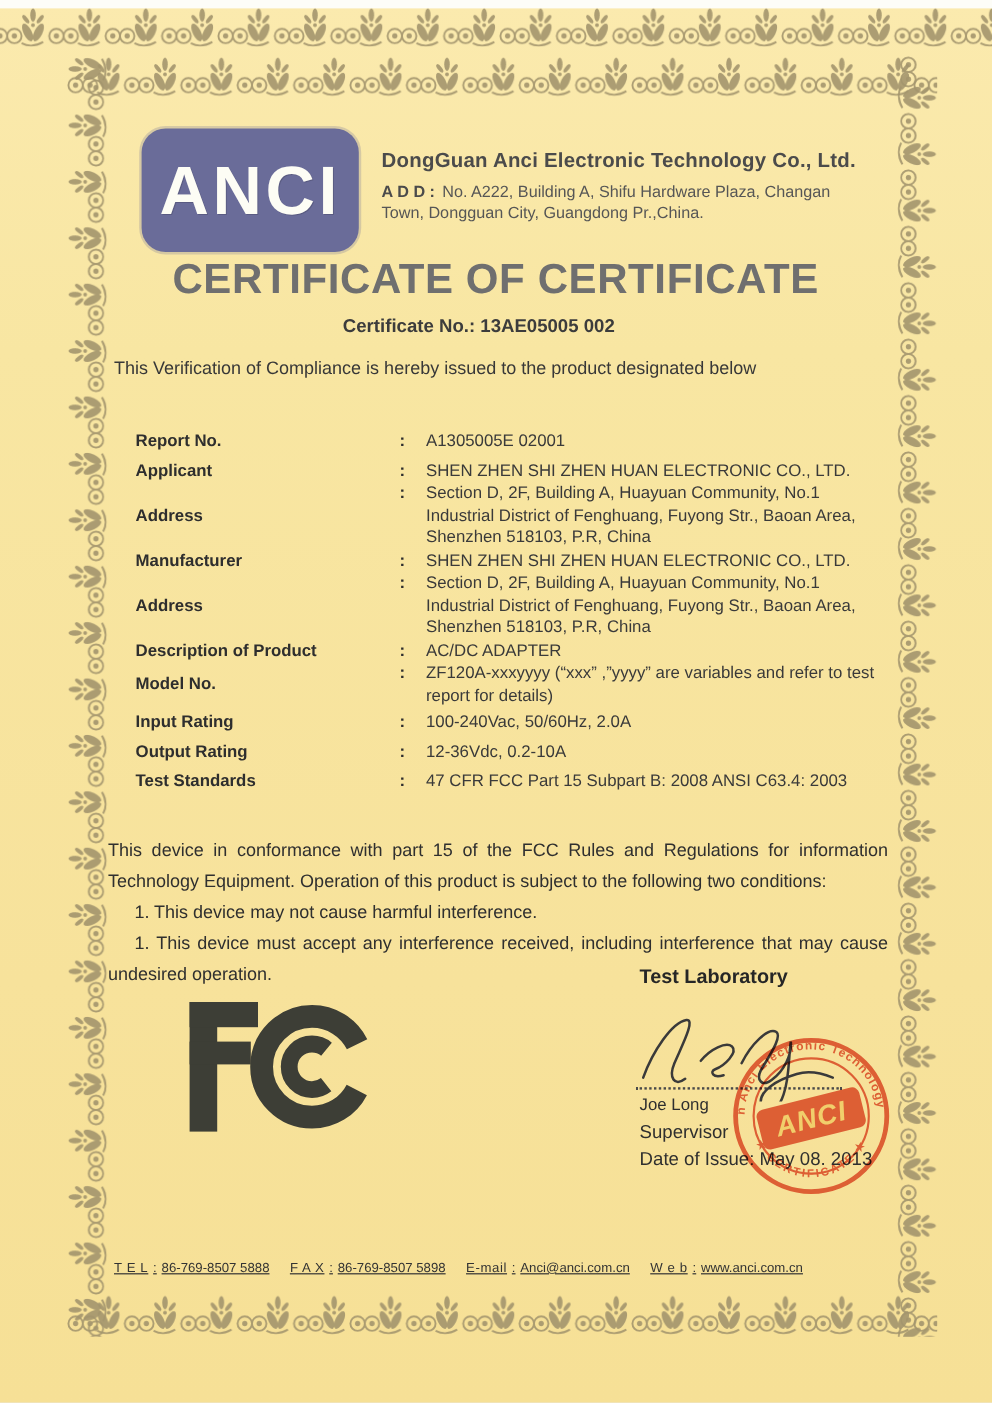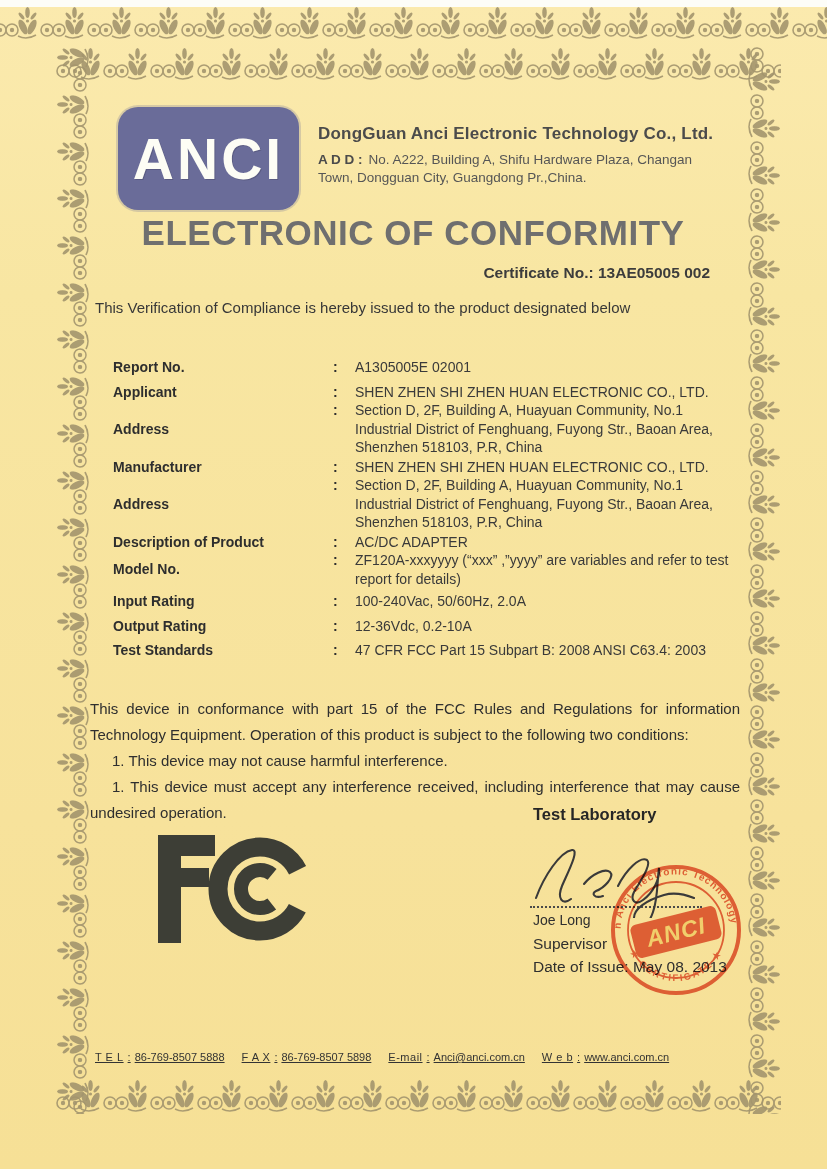--- a/index.html
+++ b/index.html
@@ -36,21 +36,21 @@
   }
   .company-address .add-label{font-weight:bold;color:#4b4b4b;margin-right:6px;}
 
   
   .cert-title{
     position:absolute;left:88px;top:213px;width:650px;margin:0;
     text-align:center;font-size:35px;font-weight:bold;color:#6f6f6f;letter-spacing:.5px;
   }
   .cert-no{
     position:absolute;left:88px;top:264px;width:622px;
-    text-align:right;font-size:15.5px;font-weight:bold;color:#3c3c3c;
+    text-align:center;font-size:15.5px;font-weight:bold;color:#3c3c3c;
   }
   .intro-line{
     position:absolute;left:95px;top:299px;width:640px;margin:0;
     font-size:15px;color:#383838;
   }
 
   
   .fields{position:absolute;left:113px;top:358px;width:622px;}
   .frow{
     display:grid;grid-template-columns:220px 22px 380px;
@@ -158,21 +158,21 @@
   </svg>
 
   <div class="logo-badge">
     <span>ANCI</span>
   </div>
   <div class="company-name">DongGuan Anci Electronic Technology Co., Ltd.</div>
   <div class="company-address">
     <span class="add-label">A D D :</span><span>No. A222, Building A, Shifu Hardware Plaza, Changan Town, Dongguan City, Guangdong Pr.,China.</span>
   </div>
 
-  <h1 class="cert-title">ELECTRONIC OF CONFORMITY</h1>
+  <h1 class="cert-title">CERTIFICATE OF CERTIFICATE</h1>
   <div class="cert-no">Certificate No.: 13AE05005 002</div>
   <p class="intro-line">This Verification of Compliance is hereby issued to the product designated below</p>
 
   <div class="fields">
     <div class="frow">
       <span class="flabel">Report No.</span>
       <span class="fcolon">:</span>
       <span class="fvalue">A1305005E 02001</span>
     </div>
     <div class="frow m0">

